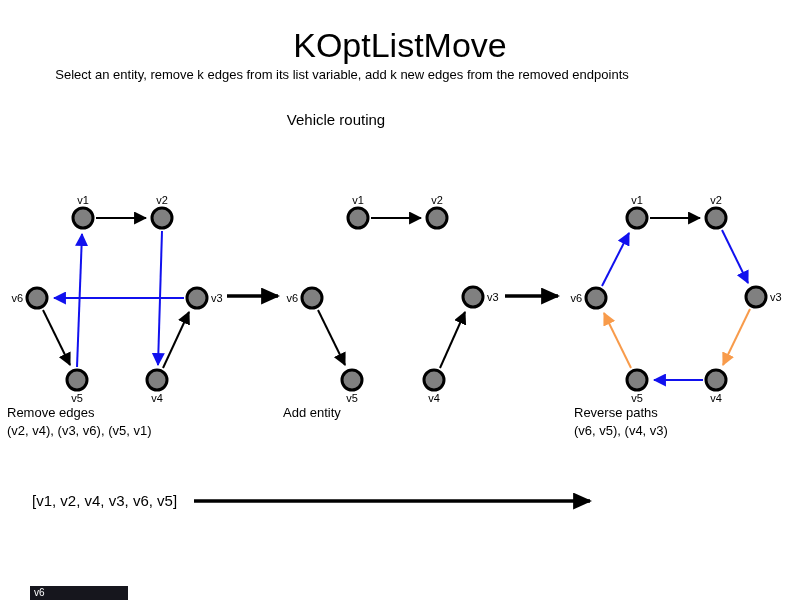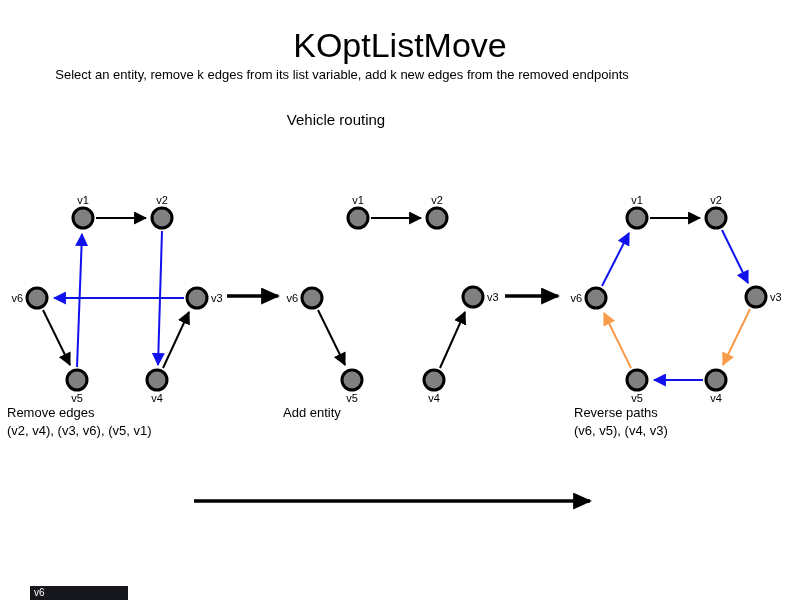--- a/index.html
+++ b/index.html
@@ -129,16 +129,17 @@
     <div>(v2, v4), (v3, v6), (v5, v1)</div>
   </div>
   <div id="caption-1" class="abs caption">
     <div>Add entity</div>
   </div>
   <div id="caption-2" class="abs caption">
     <div>Reverse paths</div>
     <div>(v6, v5), (v4, v3)</div>
   </div>
 
+  <div id="list-before" class="abs">[v1, v2, v4, v3, v6, v5]</div>
 
   <div id="status-badge" class="abs">v6</div>
 
 </div>
 
 </body></html>

